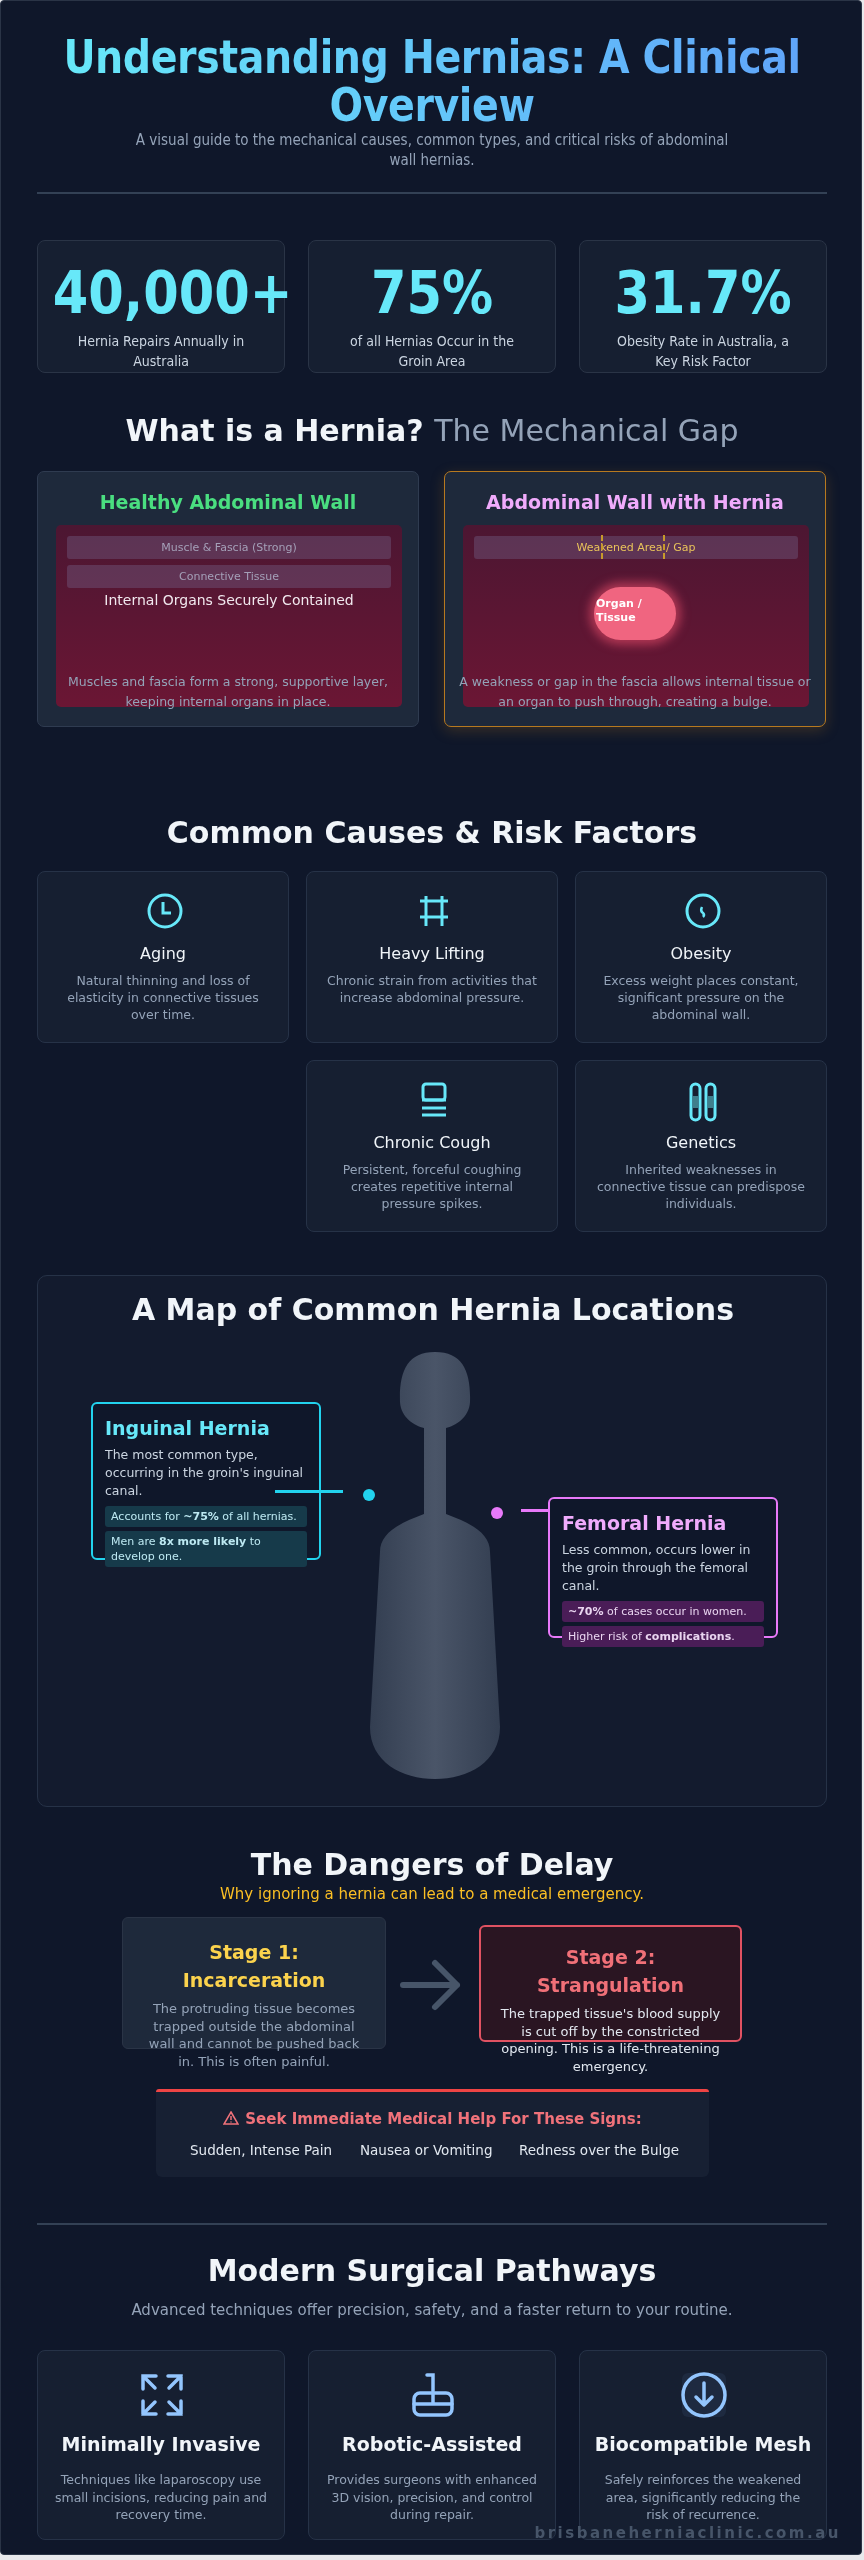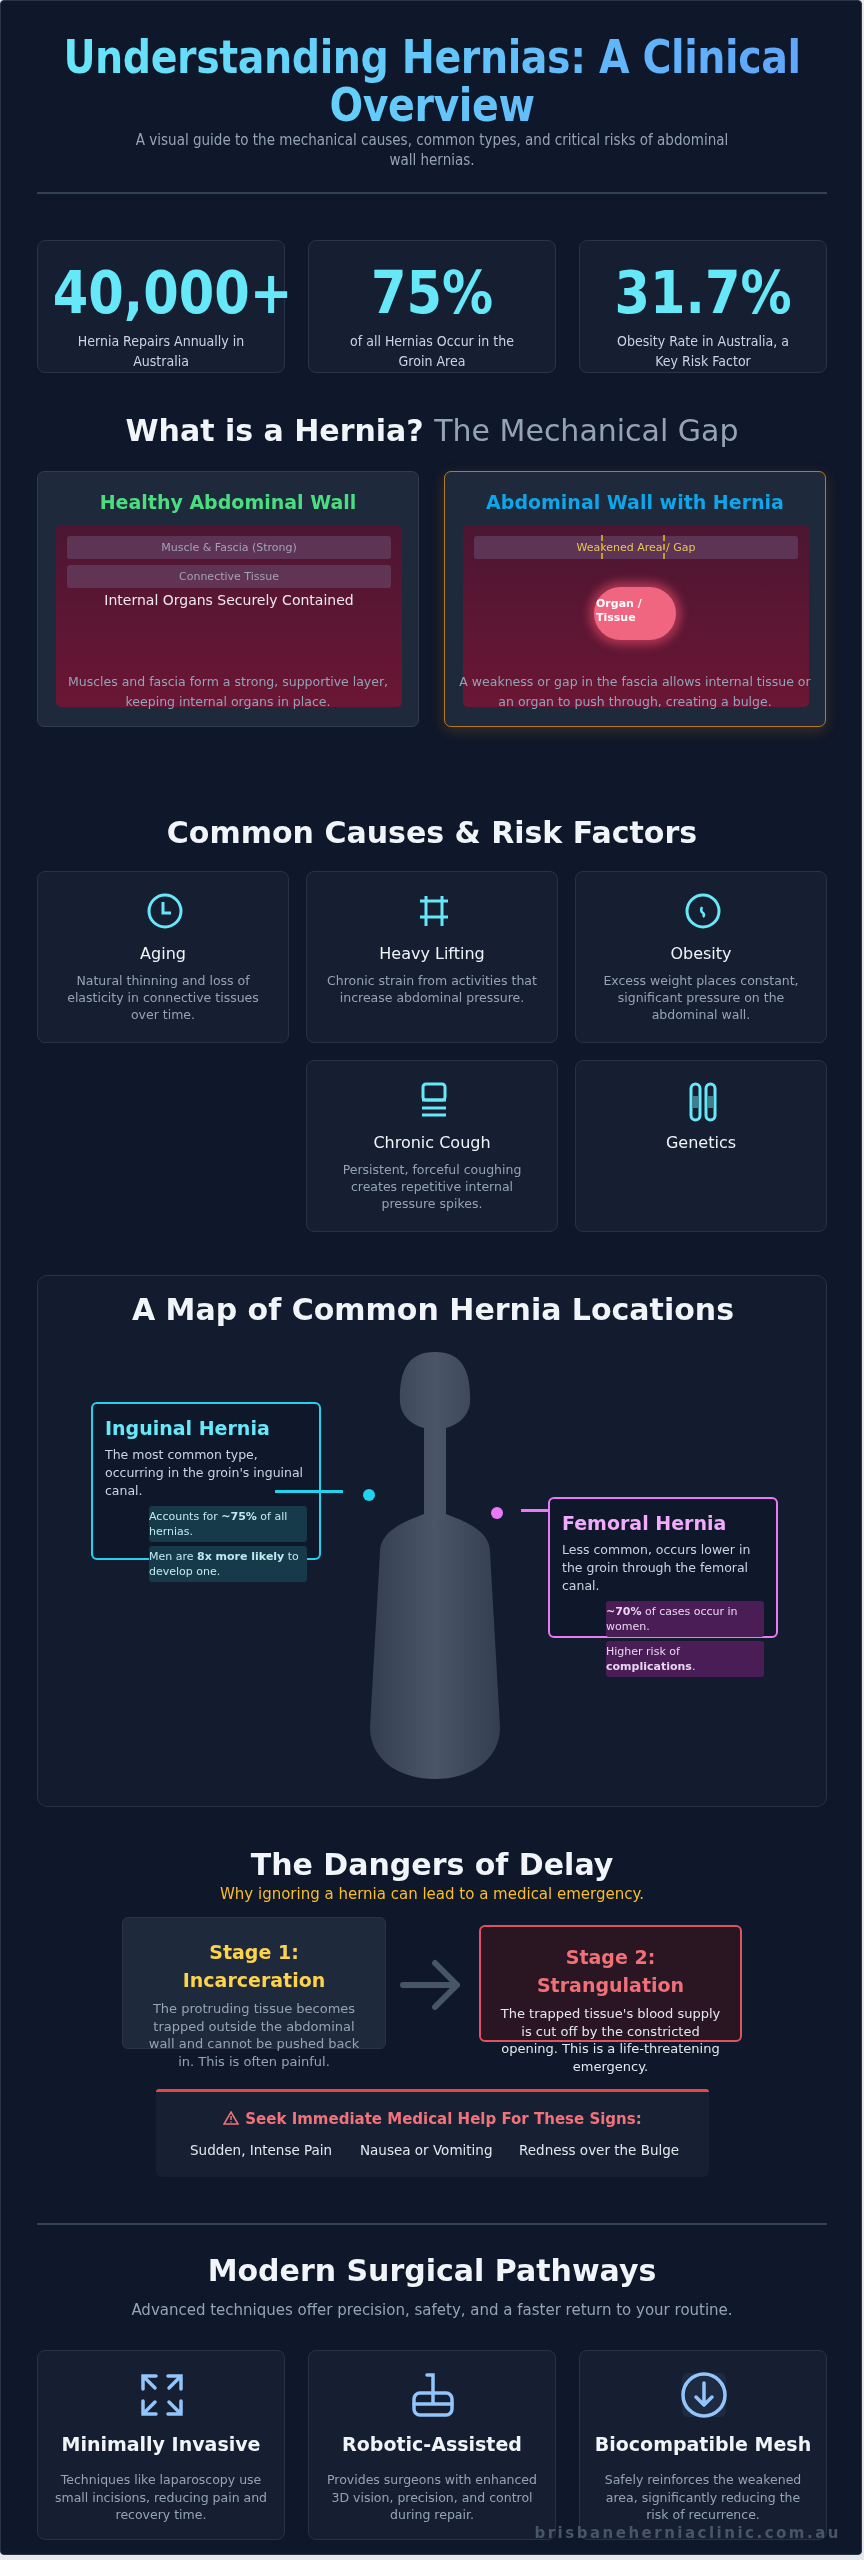--- a/index.html
+++ b/index.html
@@ -74,21 +74,21 @@
   
   .map-panel {
     position: absolute; left: 36px; top: 1274px; width: 790px; height: 532px;
     background: #131b2e; border: 1px solid #263247; border-radius: 10px;
   }
   .loc-card {
     position: absolute; border-radius: 6px; padding: 12px 12px 0 12px; background: #0f172a;
   }
   .loc-title { display: block; font-size: 19px; font-weight: bold; line-height: 24px; }
   .loc-desc { display: block; margin-top: 6px; font-size: 12.5px; line-height: 18px; color: #cbd5e1; }
-  .loc-fact { display: block; margin-top: 4px; padding: 3px 0; border-radius: 3px; font-size: 11px; line-height: 15px; margin-left: 44px; }
+  .loc-fact { display: block; margin-top: 4px; padding: 3px 6px; border-radius: 3px; font-size: 11px; line-height: 15px; }
   .dot { position: absolute; width: 12px; height: 12px; border-radius: 6px; }
   .line { position: absolute; height: 3px; }
   
   .stage {
     position: absolute; border-radius: 6px; text-align: center;
   }
   .stage-title { display: block; font-size: 19px; font-weight: bold; line-height: 28px; }
   .stage-desc { display: block; margin-top: 6px; font-size: 13px; line-height: 17.5px; color: #94a3b8; }
   .alert {
     position: absolute; left: 155px; top: 2088px; width: 553px; height: 88px;
@@ -137,21 +137,21 @@
     <span class="wall-title" style="color:#4ade80">Healthy Abdominal Wall</span>
     <div class="wall-visual">
       <div class="layer" style="top:11px">Muscle &amp; Fascia (Strong)</div>
       <div class="layer" style="top:40px">Connective Tissue</div>
       <div style="position:absolute;top:67px;left:0;width:100%;font-size:14px;color:#f1e8ee">Internal Organs Securely Contained</div>
     </div>
     <p class="wall-caption">Muscles and fascia form a strong, supportive layer, keeping internal organs in place.</p>
   </div>
 
   <div class="wall-card hernia" style="left:443px">
-    <span class="wall-title" style="color:#0ea5e9">Abdominal Wall with Hernia</span>
+    <span class="wall-title" style="color:#f0abfc">Abdominal Wall with Hernia</span>
     <div class="wall-visual">
       <div class="layer" style="top:11px;color:#e8c35a">Weakened Area / Gap</div>
       <div class="gap-mark" style="left:138px"></div>
       <div class="gap-mark" style="left:200px"></div>
       <div class="organ">Organ / Tissue</div>
     </div>
     <p class="wall-caption">A weakness or gap in the fascia allows internal tissue or an organ to push through, creating a bulge.</p>
   </div>
 
   <h2 class="h2" style="top:814px">Common Causes &amp; Risk Factors</h2>
@@ -188,20 +188,21 @@
     <div class="cause-desc">Persistent, forceful coughing creates repetitive internal pressure spikes.</div>
   </div>
   <div class="cause" style="left:574px;top:1059px">
     <svg width="38" height="42" viewBox="0 0 38 42">
         <rect x="7" y="3" width="9" height="36" rx="4.5" fill="none" stroke="#67e8f9" stroke-width="3"></rect>
         <rect x="22" y="3" width="9" height="36" rx="4.5" fill="none" stroke="#67e8f9" stroke-width="3"></rect>
         <rect x="9" y="15" width="5" height="12" fill="#3f7f8c"></rect>
         <rect x="24" y="15" width="5" height="12" fill="#3f7f8c"></rect>
       </svg>
     <div class="cause-title">Genetics</div>
+    <div class="cause-desc">Inherited weaknesses in connective tissue can predispose individuals.</div>
   </div>
 
   <div class="map-panel">
     <h2 class="h2" style="top:16px;width:790px">A Map of Common Hernia Locations</h2>
 
     <svg style="position:absolute;left:329px;top:76px" width="136" height="430" viewBox="0 0 136 430">
       <defs>
         <linearGradient id="bodyg" x1="0" x2="1" y1="0" y2="0">
           <stop offset="0" stop-color="#333e51"></stop>
             <stop offset="0.5" stop-color="#4a5568"></stop>

